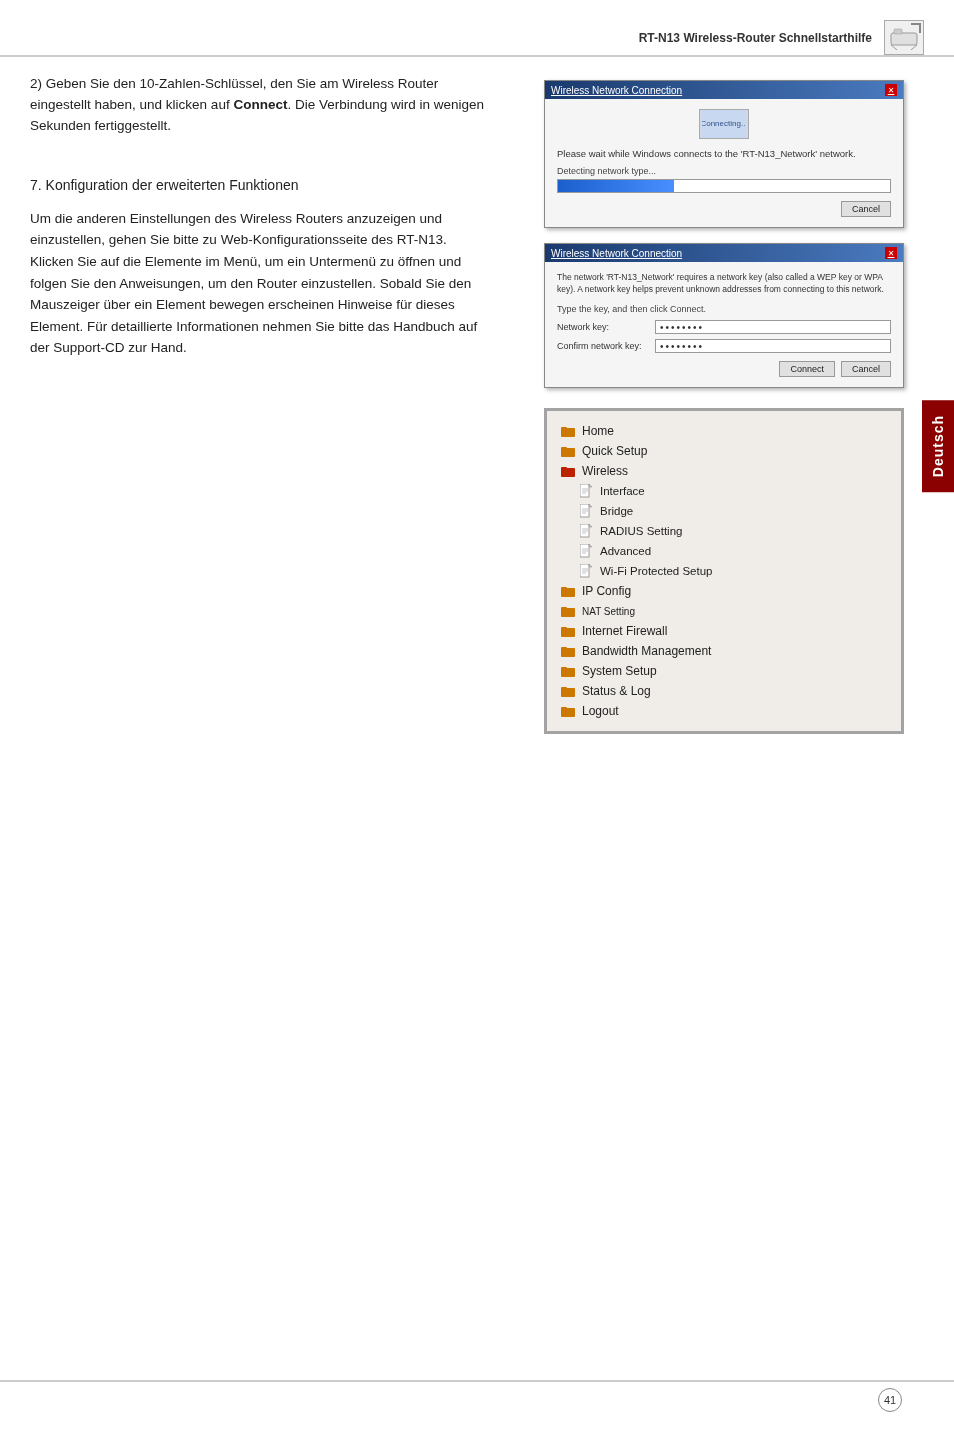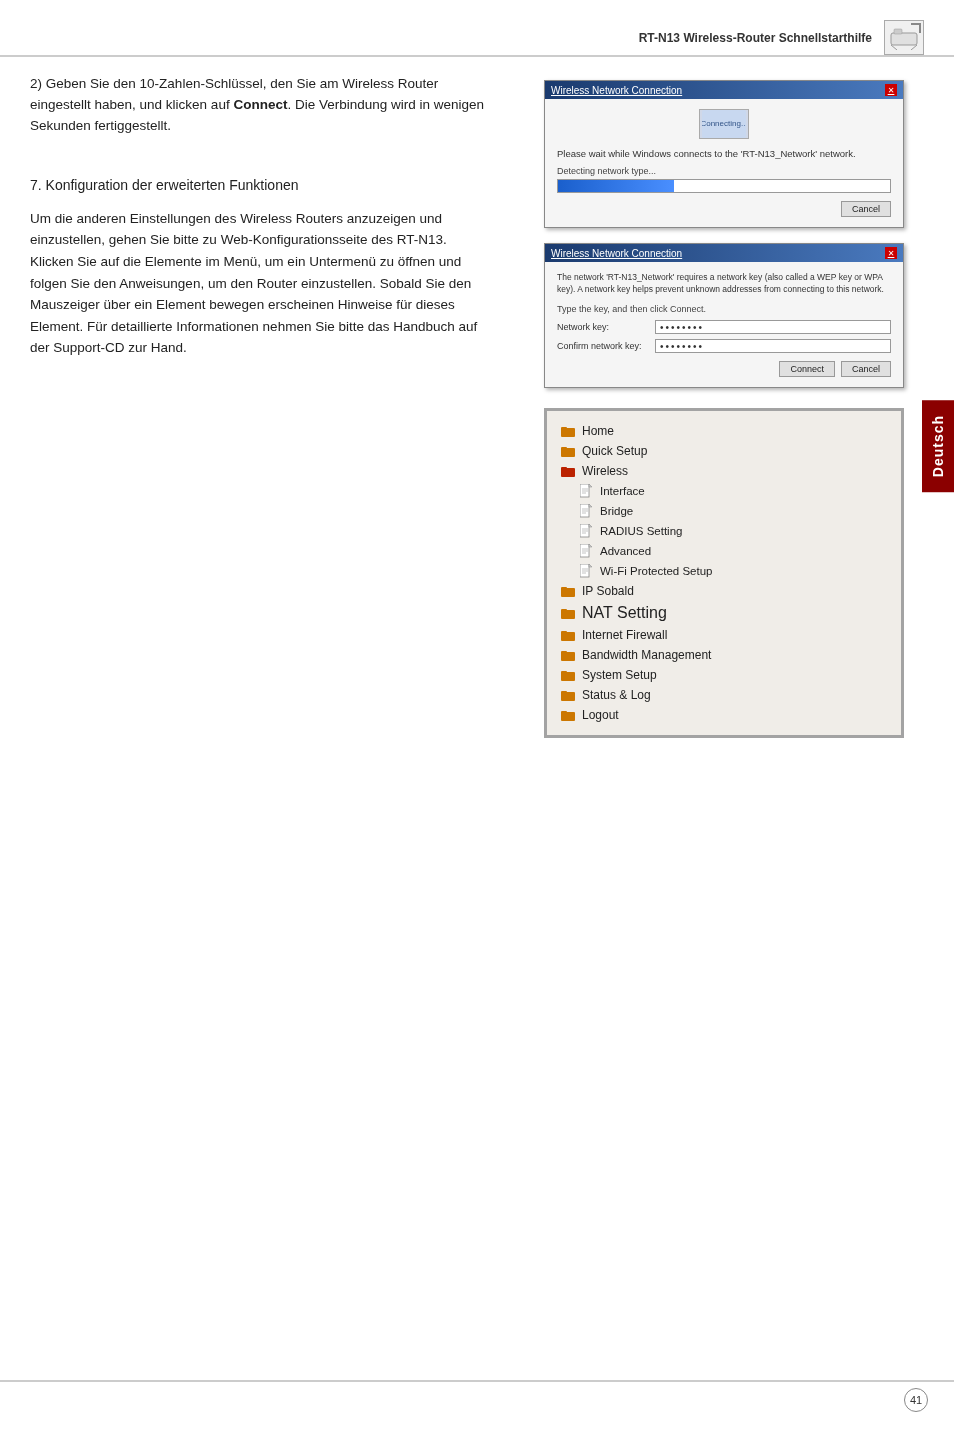--- a/index.html
+++ b/index.html
@@ -280,21 +280,21 @@
       display: flex;
       align-items: center;
       justify-content: center;
       flex-shrink: 0;
     }
 
     
     .page-number {
       position: absolute;
       bottom: 20px;
-      right: 26px;
+      right: 52px;
       width: 24px;
       height: 24px;
       border: 1px solid #888;
       border-radius: 50%;
       display: flex;
       align-items: center;
       justify-content: center;
       font-size: 11px;
       color: #333;
     }
@@ -480,30 +480,30 @@
           </div>
           <span style="font-size: 11.5px;">Wi-Fi Protected Setup</span>
         </div>
         <div class="menu-item">
           <div class="menu-icon">
             <svg width="14" height="12" viewBox="0 0 14 12">
         <rect x="0" y="3" width="14" height="9" rx="1" fill="#cc7700"></rect>
         <rect x="0" y="2" width="6" height="3" rx="1" fill="#cc7700"></rect>
       </svg>
           </div>
-          <span style="font-size: 12px;">IP Sobald</span>
-        </div>
-        <div class="menu-item">
-          <div class="menu-icon">
-            <svg width="14" height="12" viewBox="0 0 14 12">
-        <rect x="0" y="3" width="14" height="9" rx="1" fill="#cc7700"></rect>
-        <rect x="0" y="2" width="6" height="3" rx="1" fill="#cc7700"></rect>
-      </svg>
-          </div>
-          <span style="font-size: 16px; text-align: center;">NAT Setting</span>
+          <span style="font-size: 12px;">IP Config</span>
+        </div>
+        <div class="menu-item">
+          <div class="menu-icon">
+            <svg width="14" height="12" viewBox="0 0 14 12">
+        <rect x="0" y="3" width="14" height="9" rx="1" fill="#cc7700"></rect>
+        <rect x="0" y="2" width="6" height="3" rx="1" fill="#cc7700"></rect>
+      </svg>
+          </div>
+          <span style="font-size: 10px; text-align: center;">NAT Setting</span>
         </div>
         <div class="menu-item">
           <div class="menu-icon">
             <svg width="14" height="12" viewBox="0 0 14 12">
         <rect x="0" y="3" width="14" height="9" rx="1" fill="#cc7700"></rect>
         <rect x="0" y="2" width="6" height="3" rx="1" fill="#cc7700"></rect>
       </svg>
           </div>
           <span style="font-size: 12px;">Internet Firewall</span>
         </div>

